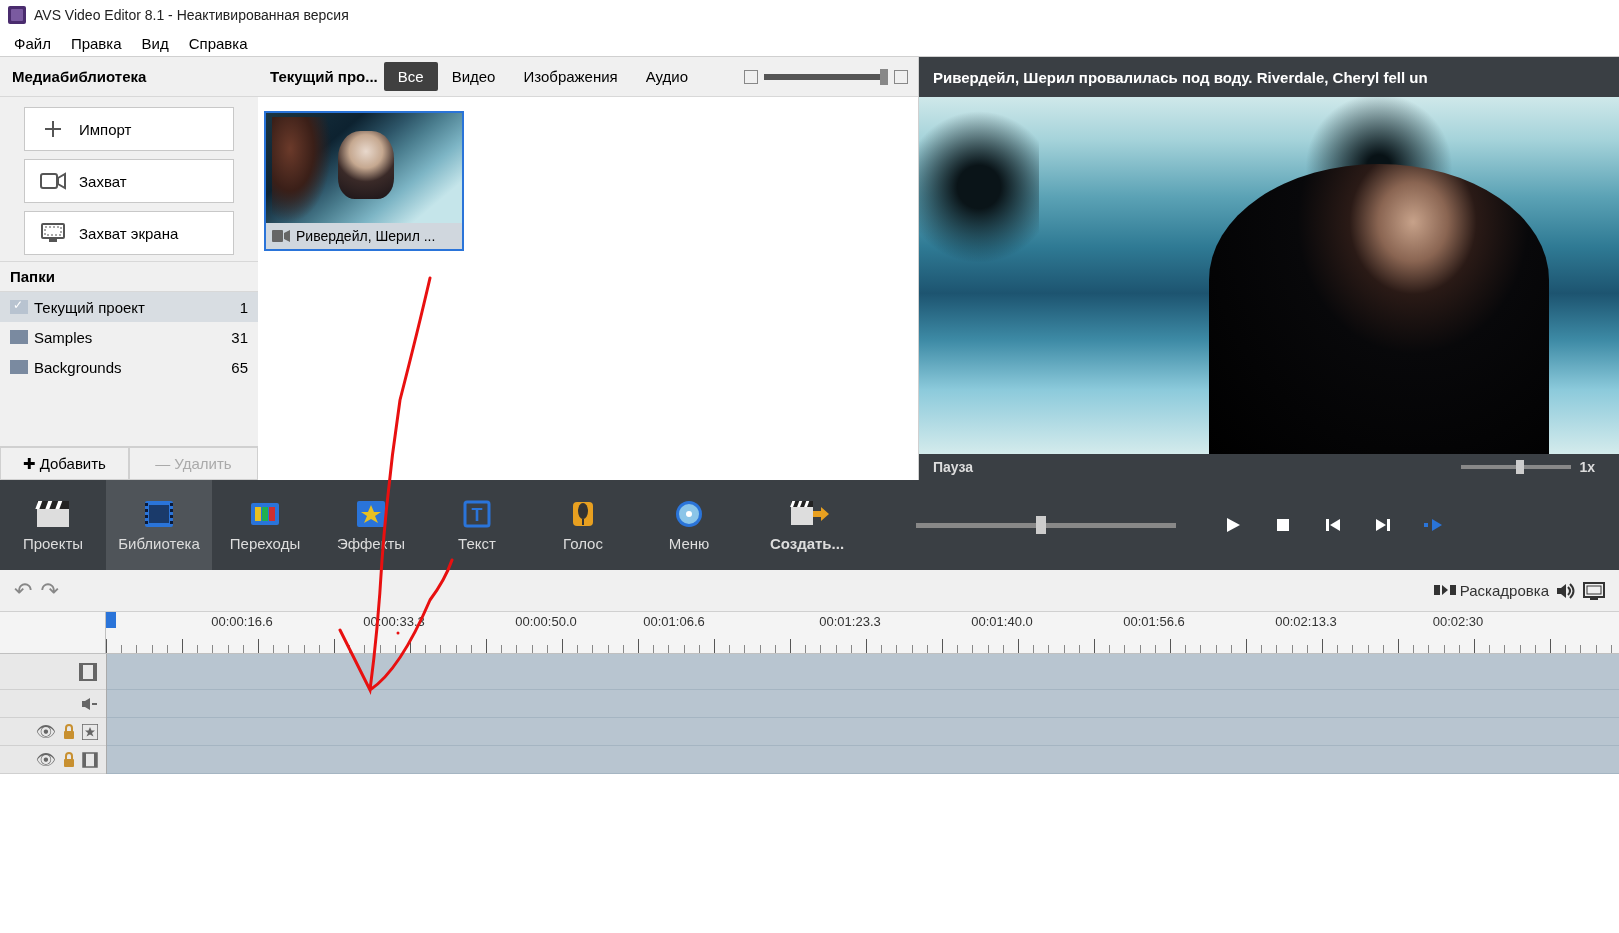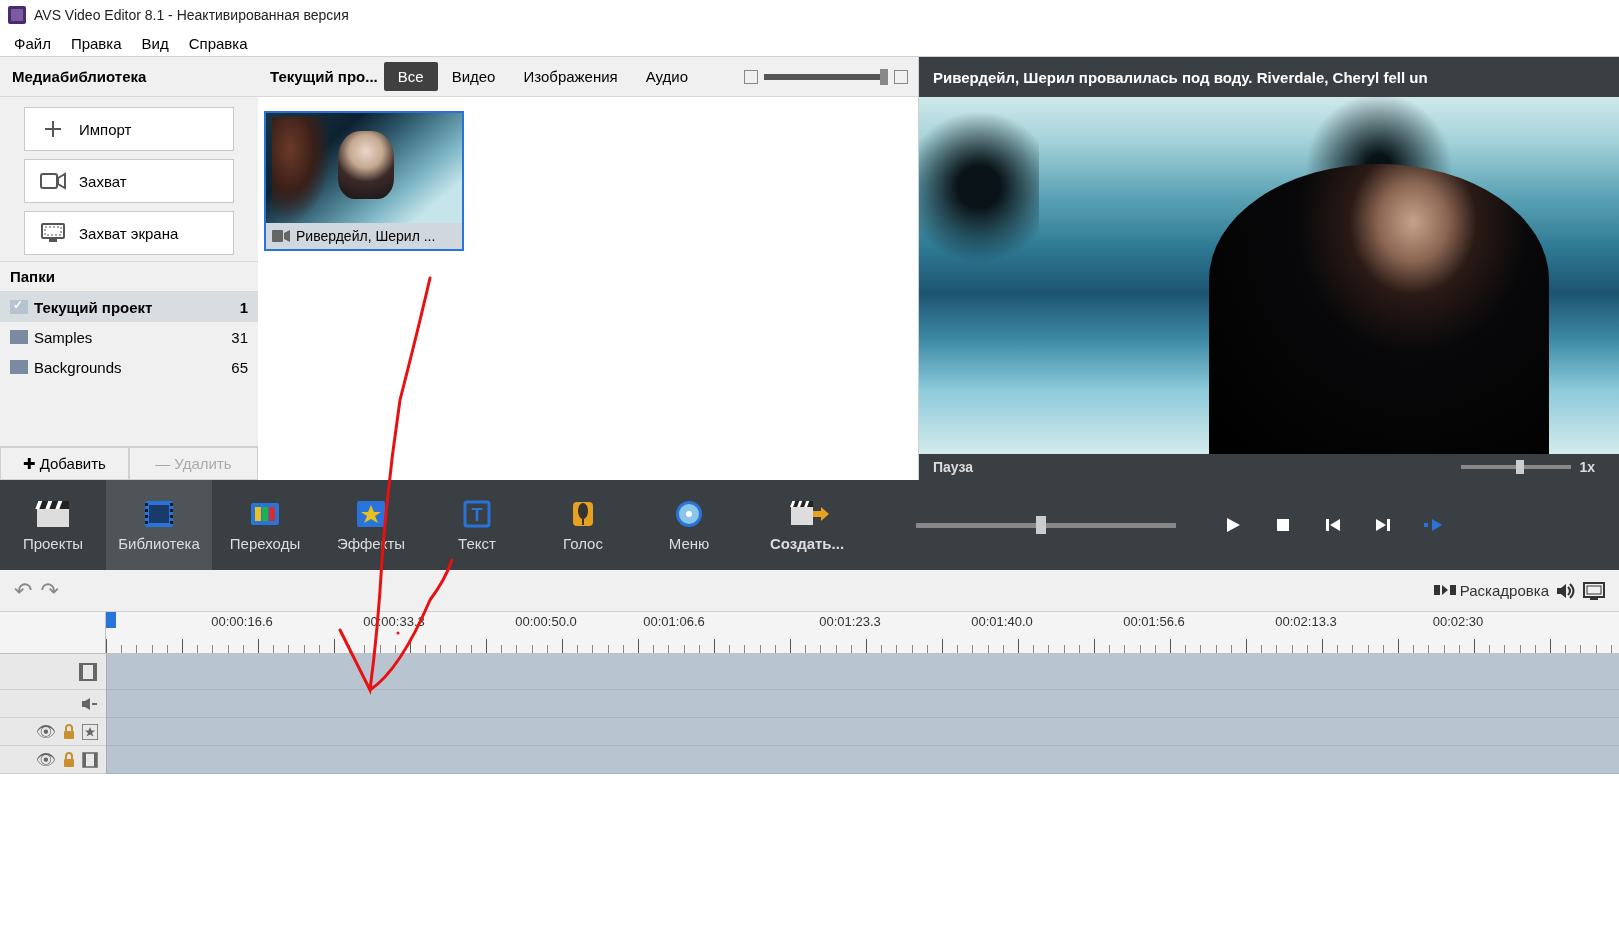--- a/index.html
+++ b/index.html
@@ -20,21 +20,21 @@
 
 .sidebar { width: 258px; background:#f0f0f0; display:flex; flex-direction:column; }
 .sidebar-header { height: 40px; display:flex; align-items:center; padding:0 12px; font-weight:600; font-size:15px; border-bottom:1px solid #d8d8d8; }
 .sidebar-buttons { padding: 10px 24px 6px 24px; display:flex; flex-direction:column; gap:8px; }
 .sb-btn { height:44px; background:#fff; border:1px solid #c8c8c8; display:flex; align-items:center; padding:0 14px; font-size:15px; cursor:pointer; }
 .sb-btn .ic { width:28px; height:22px; margin-right:12px; display:flex; align-items:center; justify-content:center; color:#555; }
 .folders-label { padding:6px 10px 6px 10px; font-weight:600; font-size:15px; border-bottom:1px solid #d8d8d8; border-top:1px solid #d8d8d8; }
 .folder-list { flex:1; }
 .folder-item { height:30px; display:flex; align-items:center; padding:0 10px; font-size:15px; justify-content:space-between; }
 .folder-item .lefticon { display:flex; align-items:center; gap:6px; }
-.folder-item.active { background:#d8dde2; font-weight:700; }
+.folder-item.active { background:#d8dde2; font-weight:400; }
 .folder-icon { width:18px; height:14px; background:#7a8aa0; }
 .folder-icon.check { background:#b8c3d0; position:relative; }
 .folder-icon.check::after { content:'✓'; position:absolute; font-size:12px; left:3px; top:-2px; color:#fff; }
 .sidebar-bottom { display:flex; height:34px; border-top:1px solid #d0d0d0; }
 .sbb { flex:1; background:#f0f0f0; border:1px solid #d0d0d0; display:flex; align-items:center; justify-content:center; font-size:15px; cursor:pointer; gap:4px; }
 .sbb.disabled { color:#aaa; }
 
 
 .media-panel { flex:1; background:#fff; display:flex; flex-direction:column; border-right:1px solid #d0d0d0; position:relative; }
 .media-top { height:40px; background:#f0f0f0; display:flex; align-items:center; padding:0 10px; gap:0; font-size:15px; border-bottom:1px solid #d8d8d8; }

